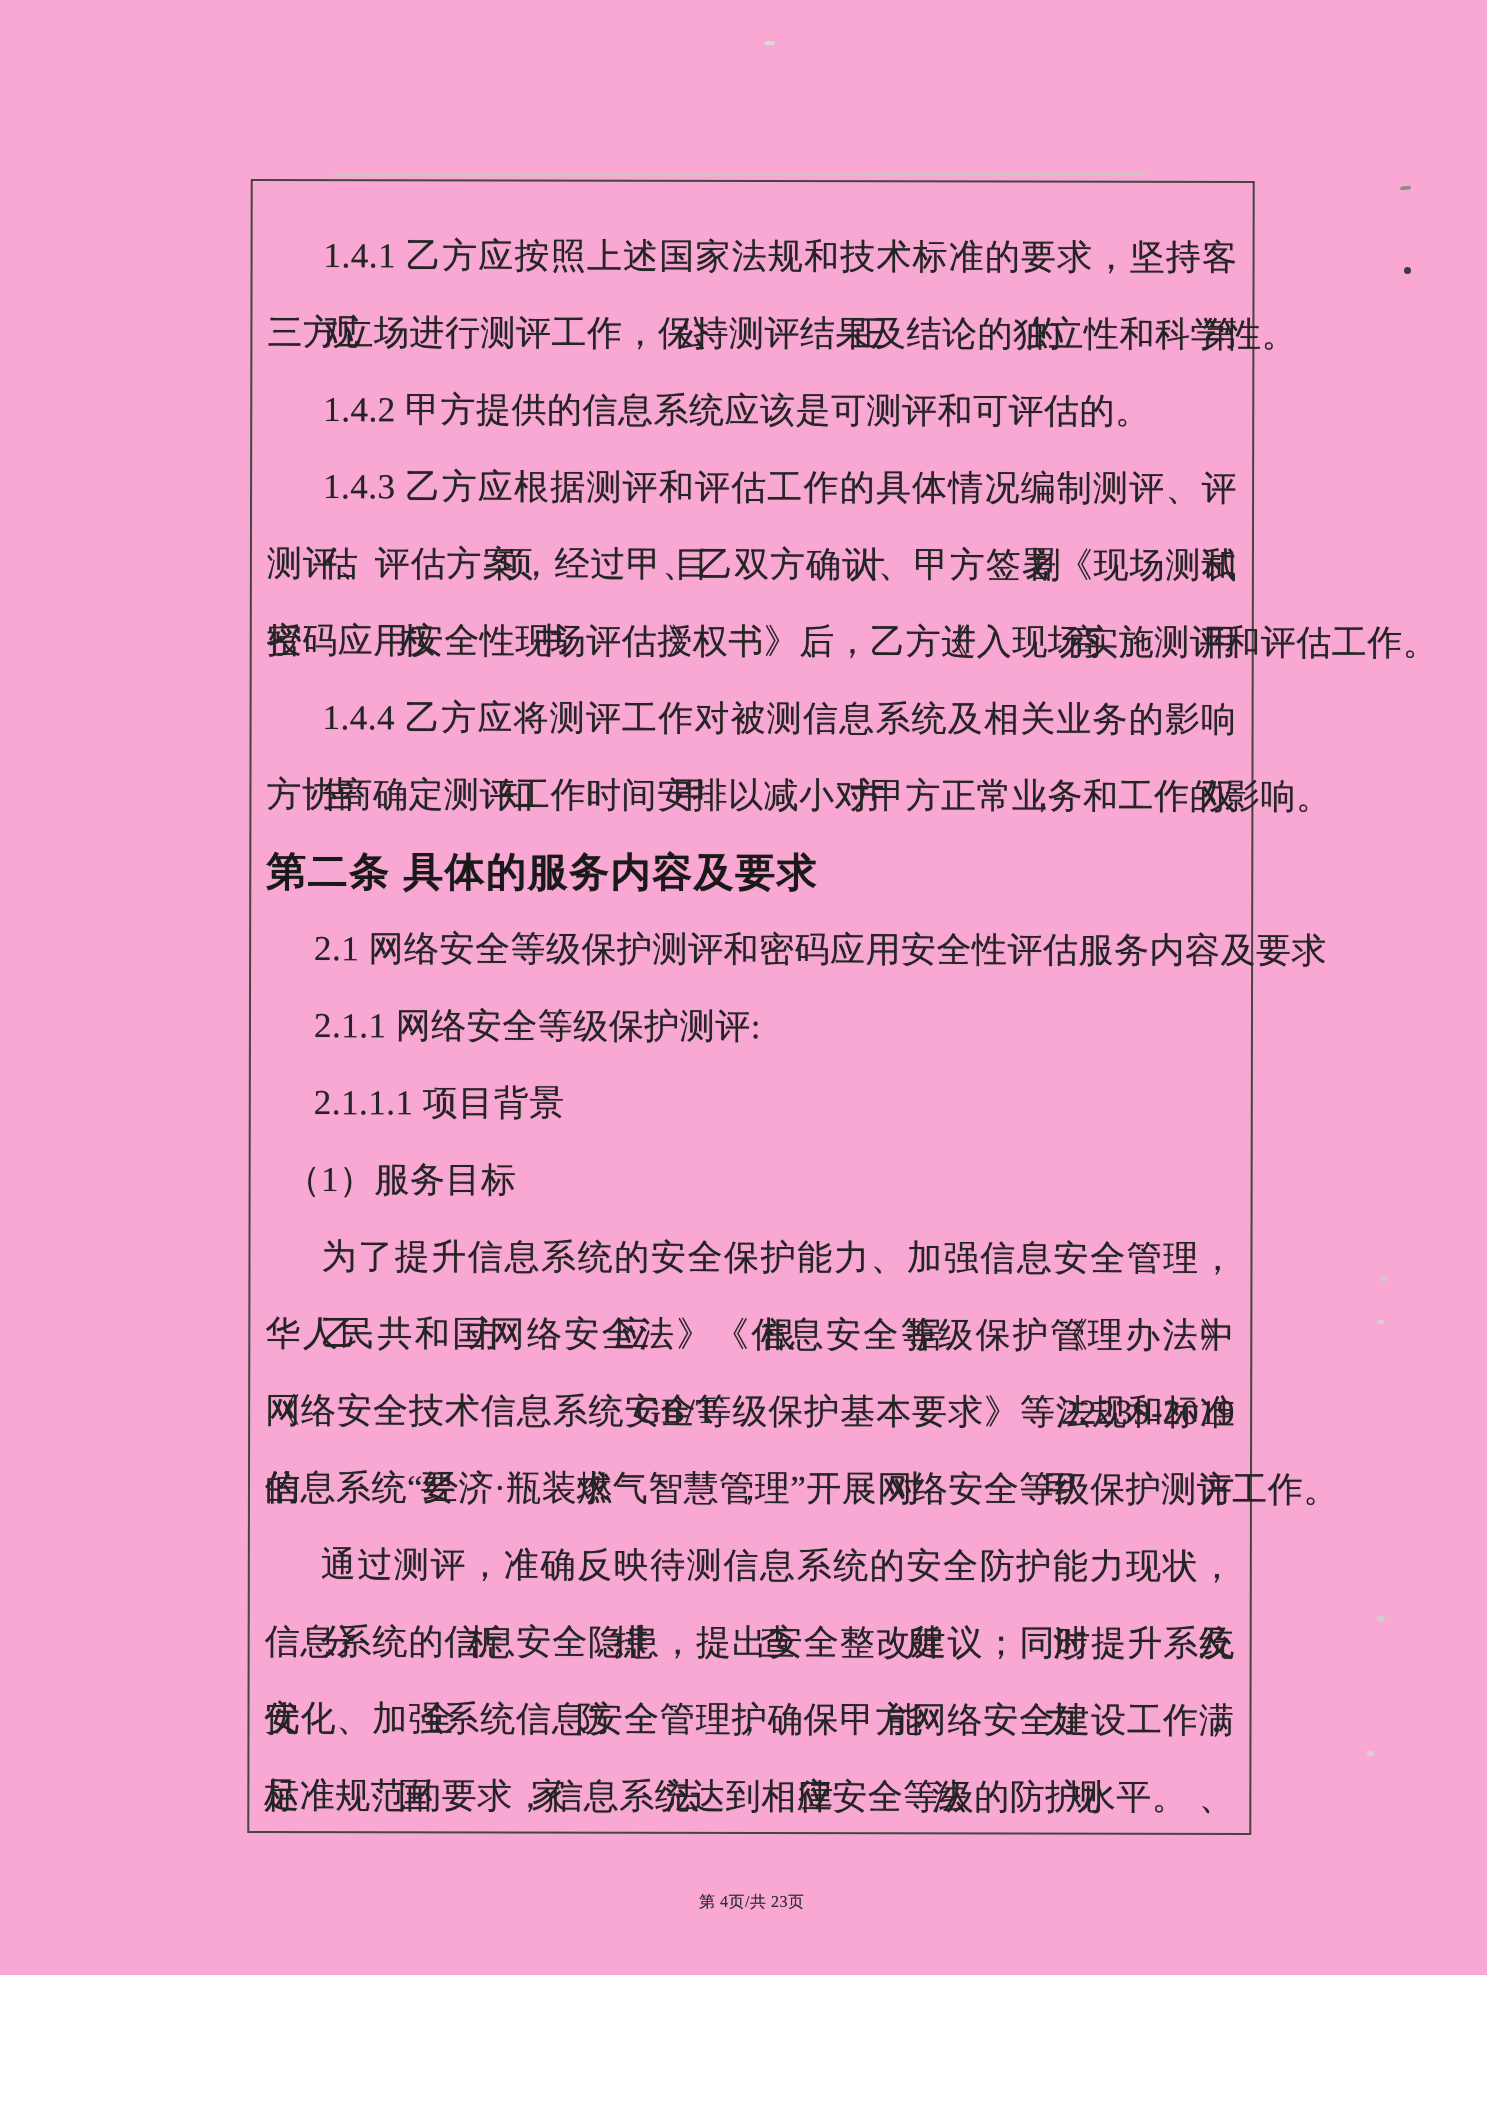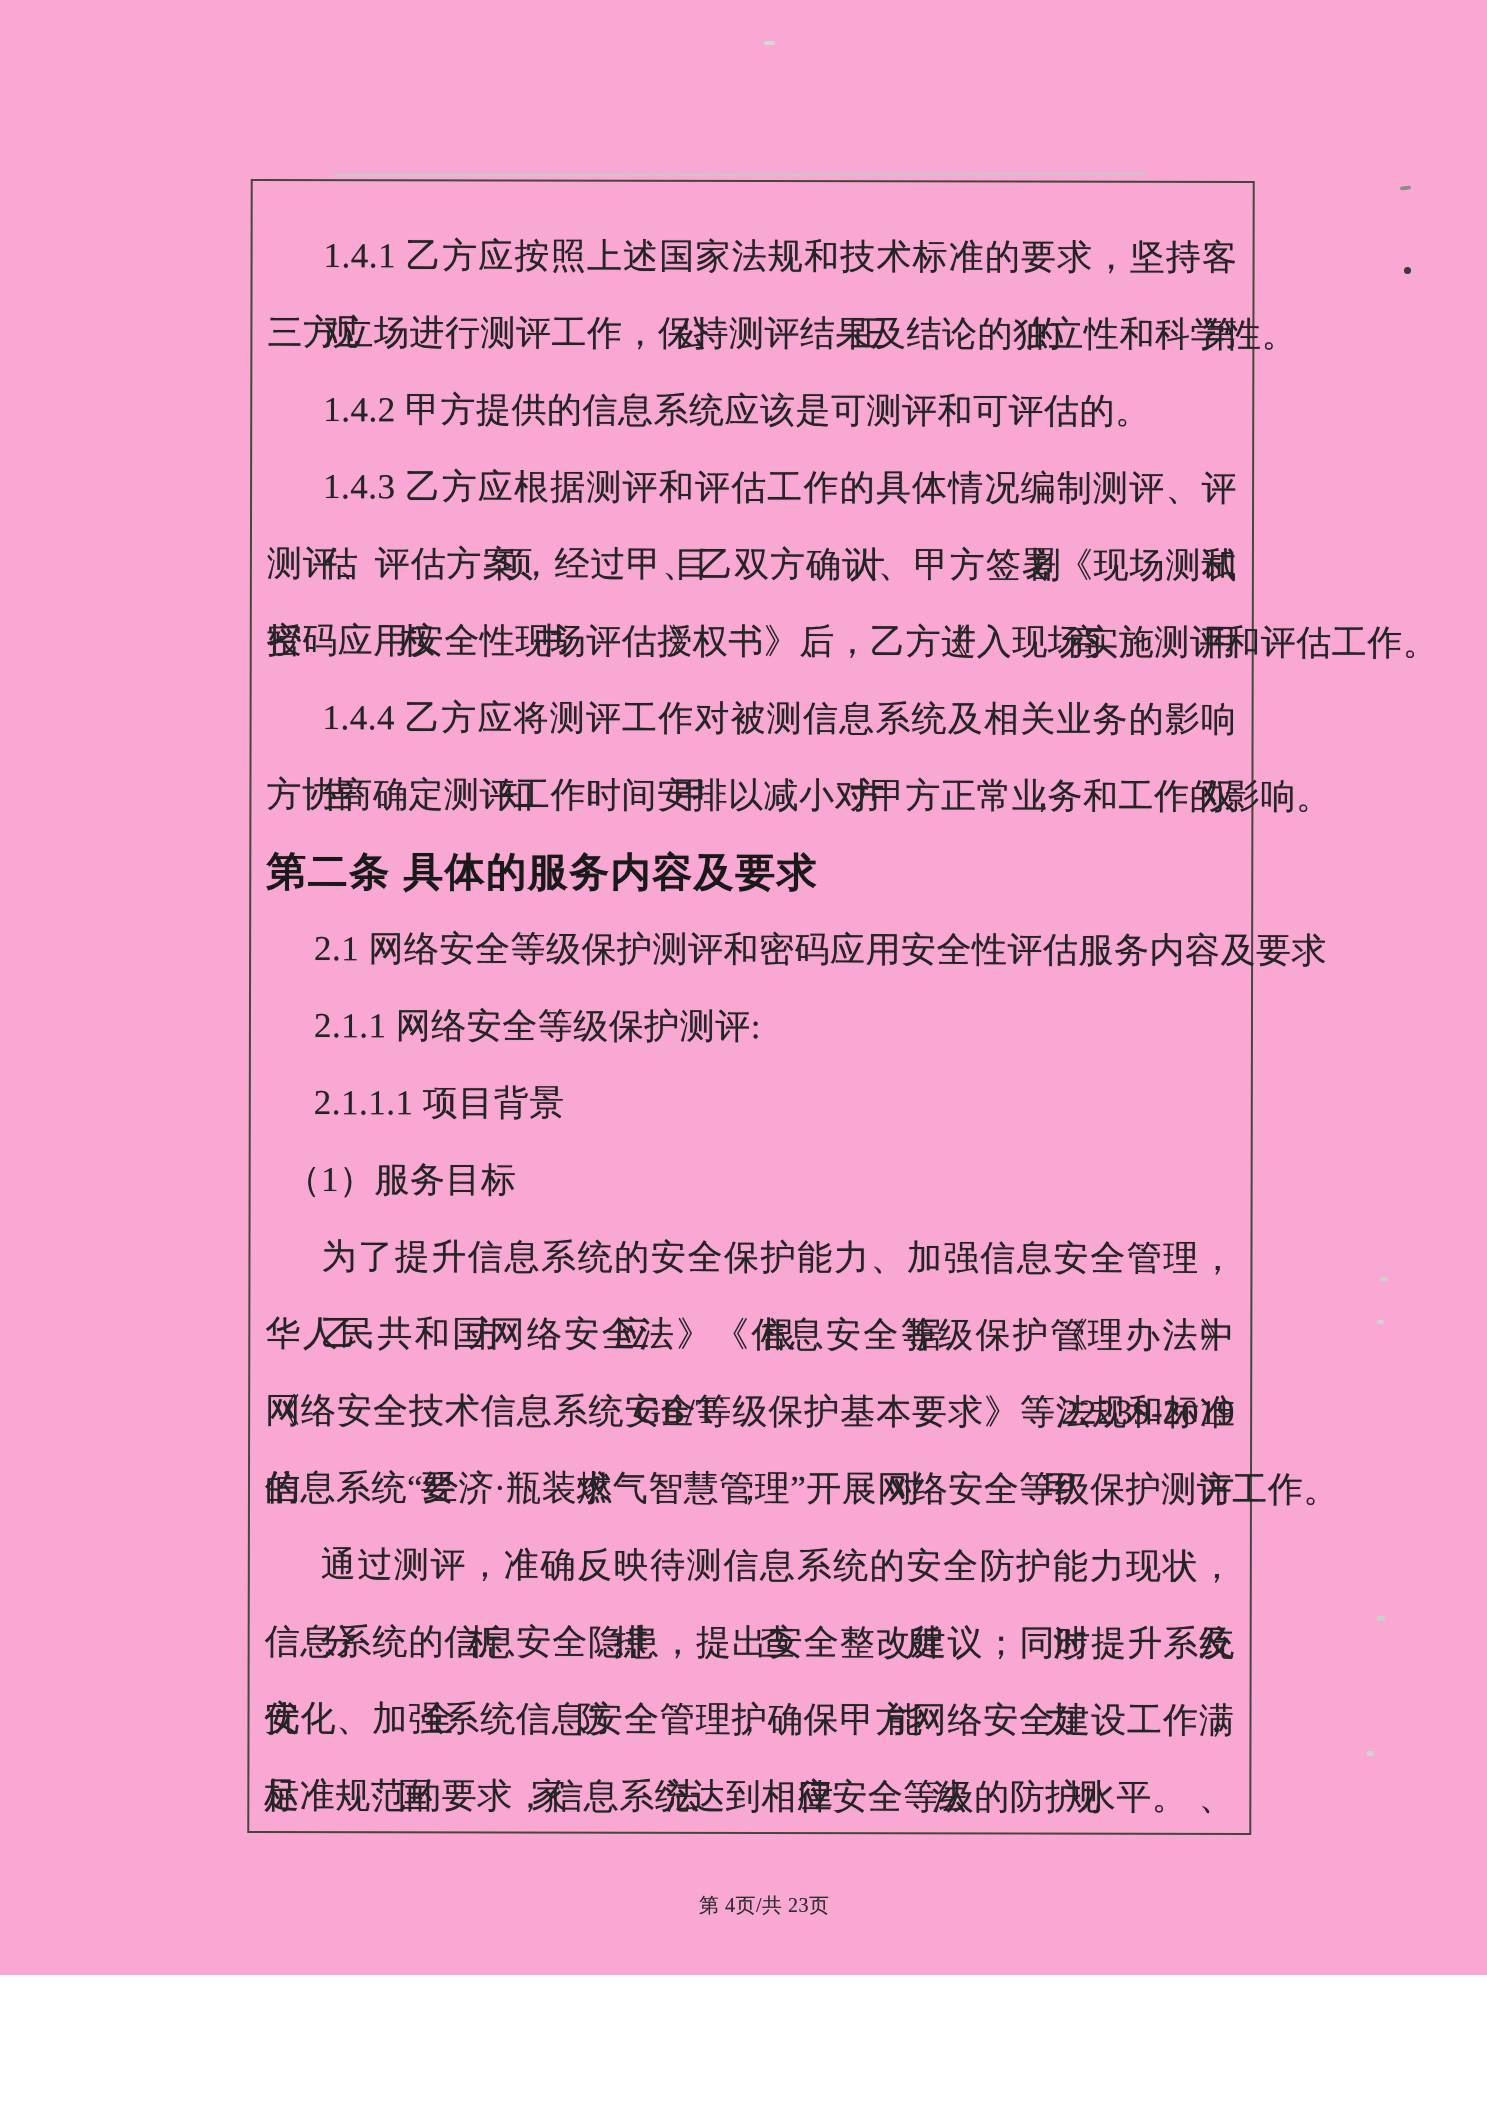--- a/index.html
+++ b/index.html
@@ -45,21 +45,21 @@
   .ind3{padding-left:20px;}
   .heading{
     font-size:40px;
     font-weight:bold;
     color:#191919;
     letter-spacing:1.5px;
     font-family:"Liberation Sans","DejaVu Sans",sans-serif;
   }
   .footer{
     position:absolute;left:699px;top:1892px;
-    font-size:20px;color:#2e2e2e;letter-spacing:0.5px;
+    font-size:16px;color:#2e2e2e;letter-spacing:0.5px;
     text-shadow:0 0 0.6px rgba(40,40,40,.5);
   }
   .speck{position:absolute;border-radius:50%;}
   .sp-top-smudge{left:764px;top:41px;width:11px;height:4px;background:#d9d9d4;border-radius:2px;}
   .sp-dash{left:1400px;top:186px;width:11px;height:4px;background:#8d8d86;border-radius:2px;transform:rotate(-6deg);}
   .sp-dot{left:1404px;top:267px;width:7px;height:7px;background:#3a3a38;}
   .sp-f1{left:1380px;top:1277px;width:8px;height:4px;background:#cfcfca;border-radius:2px;}
   .sp-f2{left:1377px;top:1320px;width:7px;height:4px;background:#d4d4cf;border-radius:2px;}
   .sp-f3{left:1377px;top:1616px;width:8px;height:5px;background:#cfcfca;border-radius:2px;}
   .sp-f4{left:1367px;top:1751px;width:7px;height:5px;background:#d4d4cf;border-radius:2px;}

